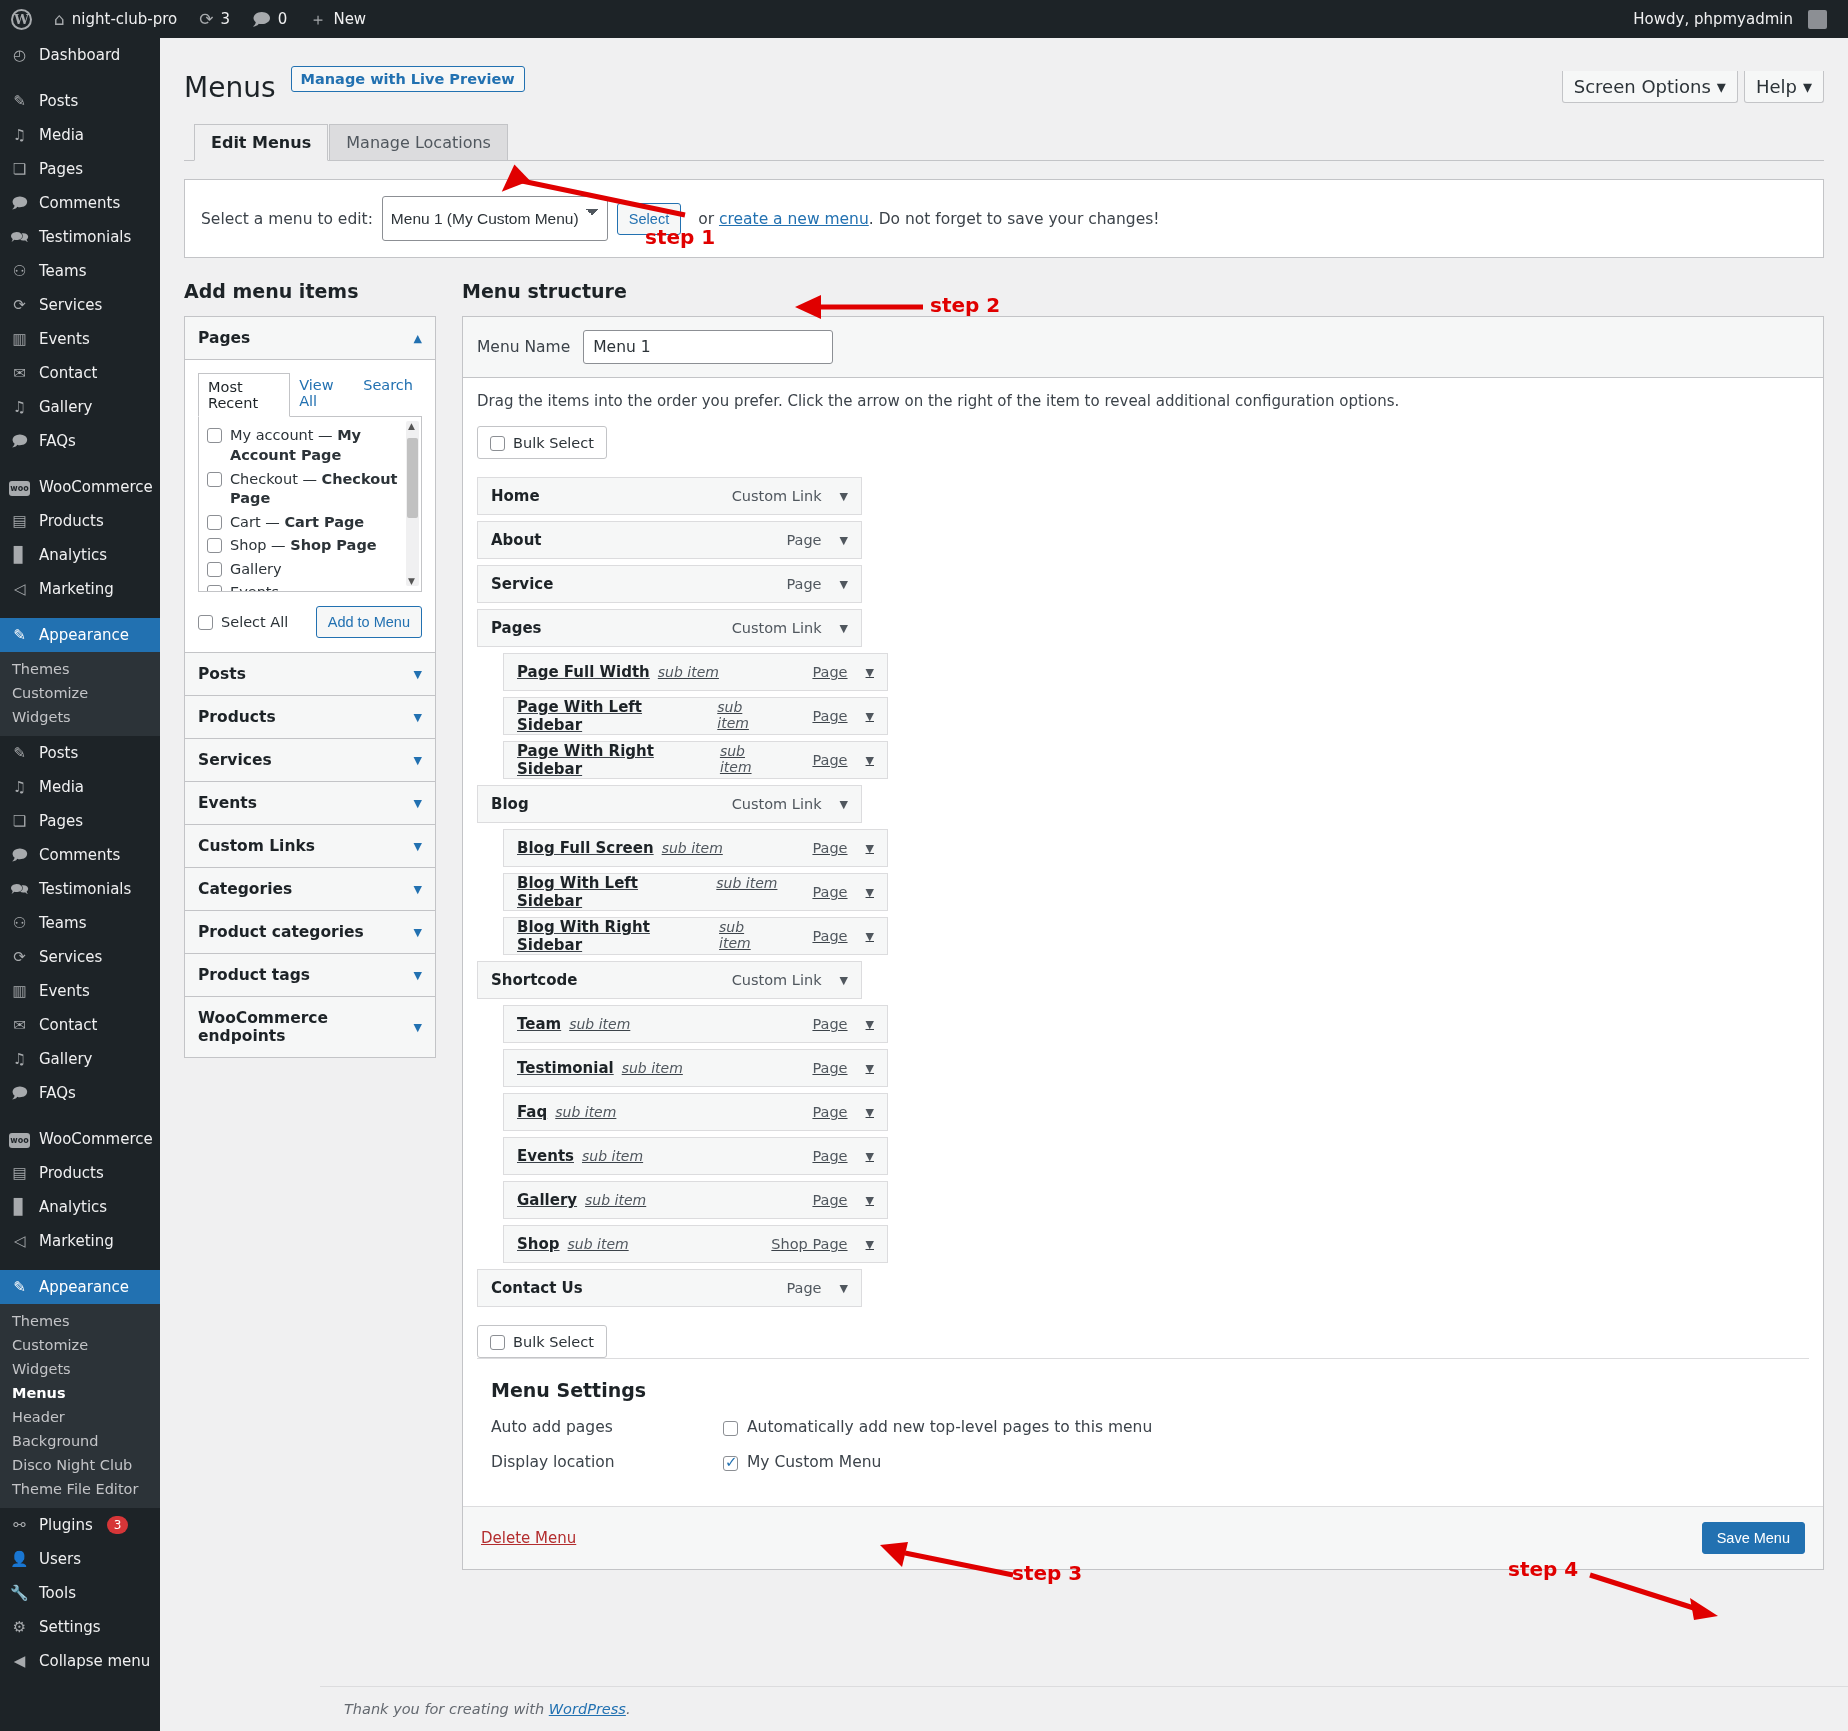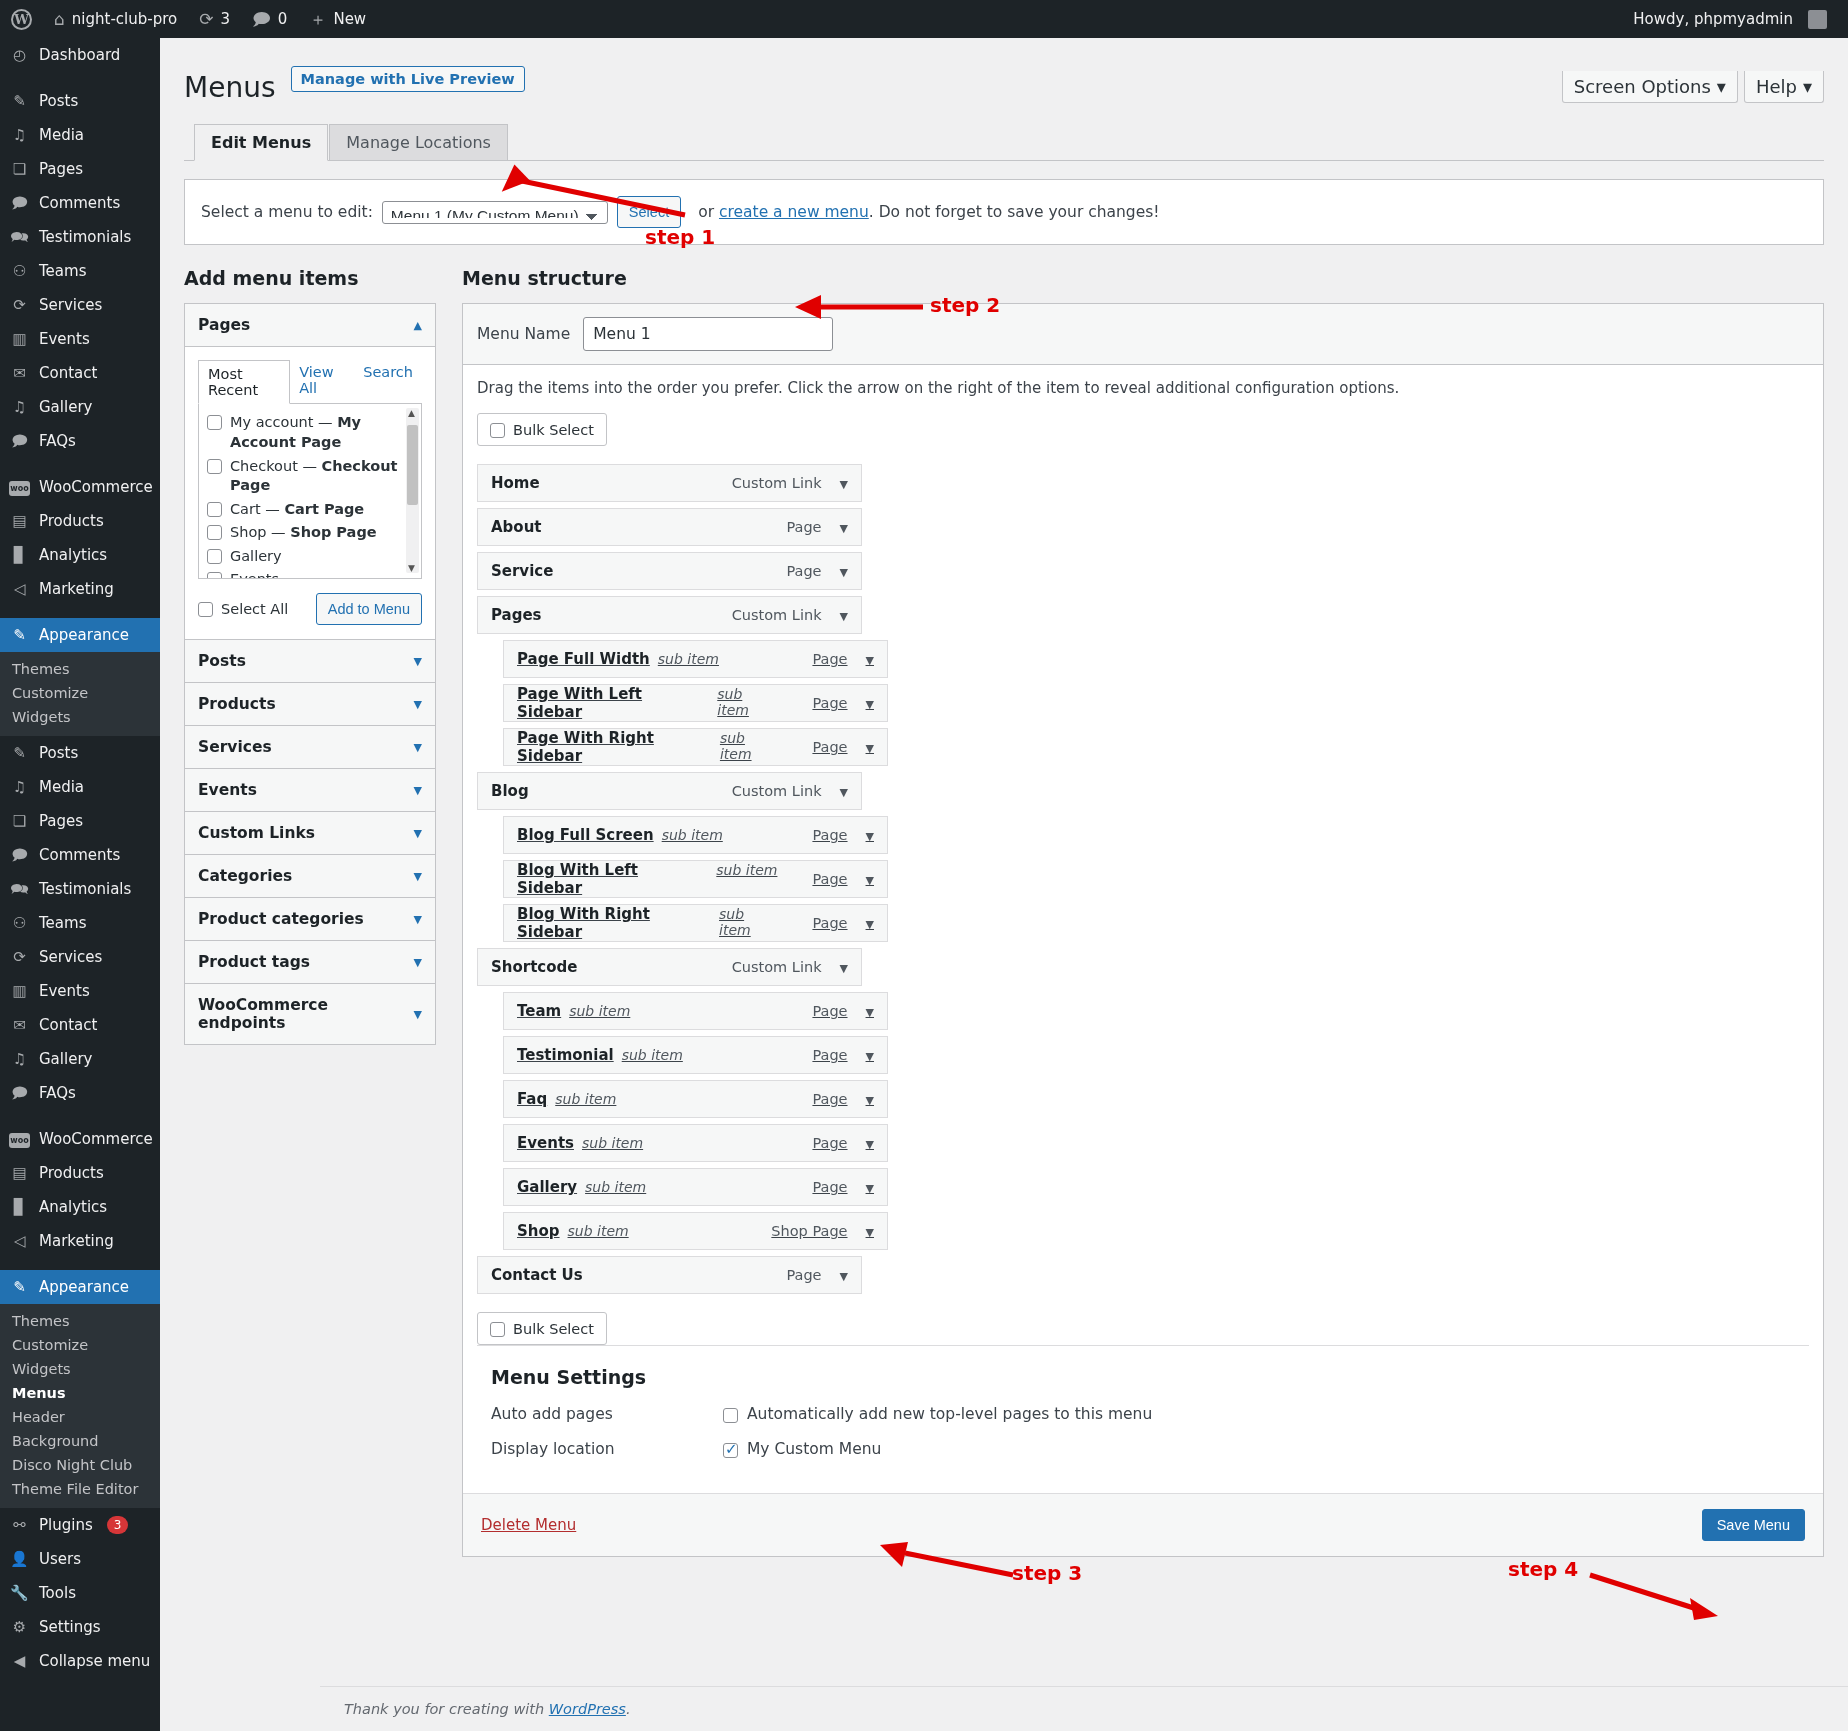--- a/index.html
+++ b/index.html
@@ -97,21 +97,21 @@
   .menu-select-row {
     margin-top:18px; padding:16px 16px; display:flex; align-items:center; gap:9px;
     font-size:15.5px;
   }
   select.menu-select {
     font-size:15.5px; padding:5px 28px 5px 8px; border:1px solid #8c8f94; border-radius:3px;
     background:#fff; color:#2c3338; appearance:none;
     background-image:linear-gradient(45deg,transparent 50%,#50575e 50%),linear-gradient(135deg,#50575e 50%,transparent 50%);
     background-position:calc(100% - 15px) 12px, calc(100% - 9px) 12px;
     background-size:6px 6px, 6px 6px; background-repeat:no-repeat;
-    height:23px;
+    height:45px;
   }
   .btn-secondary {
     background:#f6f7f7; border:1px solid #2271b1; color:#2271b1; border-radius:3px;
     font-size:14.5px; padding:5px 11px; height:32px; line-height:1.4;
   }
   a.lnk { color:#2271b1; text-decoration:underline; }
 
   
   .cols { display:flex; gap:0; margin-top:22px; }
   .col-left { width:252px; flex:none; }
@@ -170,21 +170,21 @@
   }
 
   .mitem {
     background:#f6f7f7; border:1px solid #dcdcde;
     display:flex; align-items:center; justify-content:space-between;
     height:38px; padding:0 13px; margin-bottom:6px;
     max-width:385px;
   }
   .mitem .lbl { font-size:15px; font-weight:bold; color:#1d2327; display:flex; align-items:baseline; gap:8px; }
   .mitem .sub { font-style:italic; font-weight:normal; font-size:14px; color:#50575e; }
-  .mitem .right { display:flex; align-items:flex-end; gap:18px;margin-left:35px; }
+  .mitem .right { display:flex; align-items:center; gap:18px;margin-left:35px; }
   .mitem .typ { font-size:14.5px; color:#50575e; }
   .mitem .dd { font-size:11px; color:#50575e; }
   .depth1 { margin-left:26px; max-width:385px;text-decoration:underline; }
 
   .ms-settings { border-top:1px solid #dcdcde; padding:20px 14px 4px 14px; }
   h3.ms { font-size:19px; font-weight:bold; color:#1d2327; margin:0 0 17px 0; }
   .set-row { display:flex; align-items:center; font-size:15.5px; margin-bottom:17px; }
   .set-row .lab { width:232px; color:#3c434a; }
   .set-row .val { display:flex; align-items:center; gap:9px; }
 

